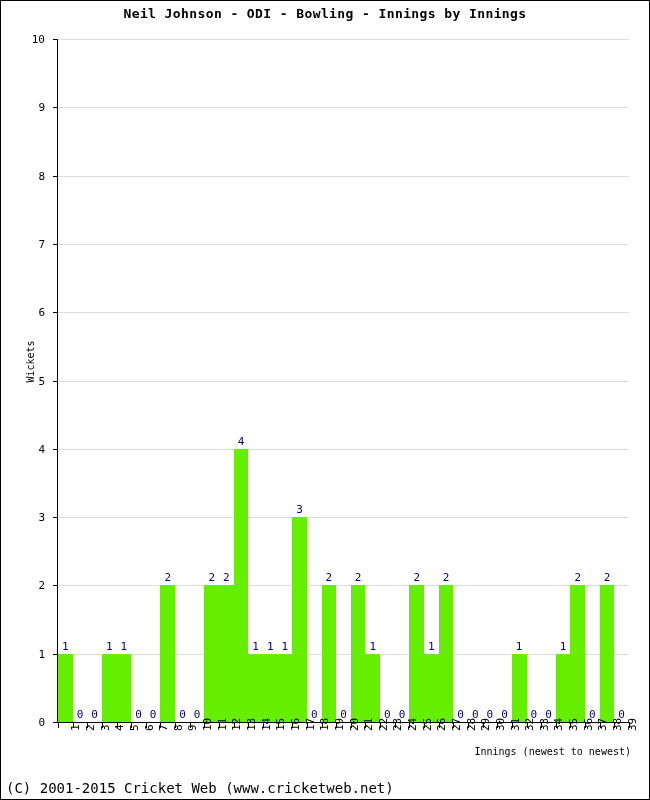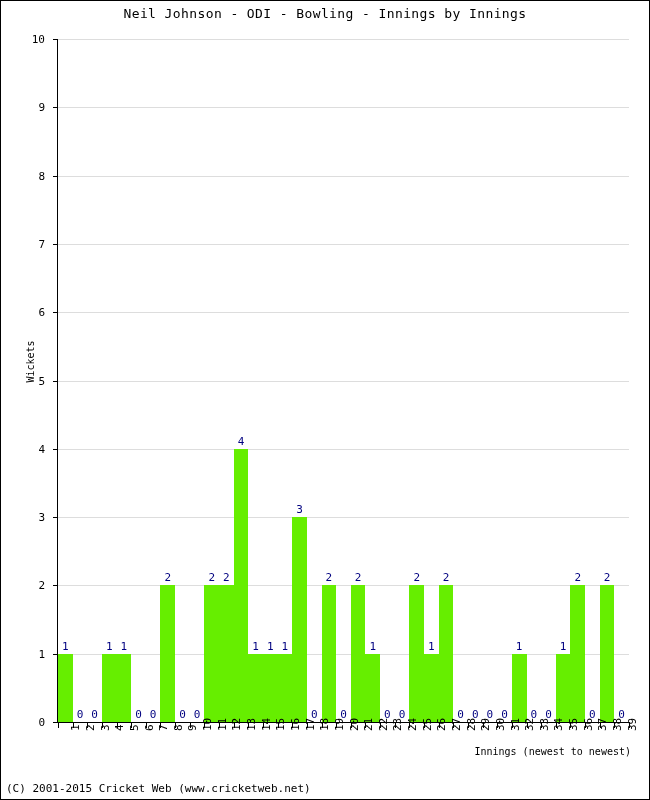--- a/index.html
+++ b/index.html
@@ -22,21 +22,21 @@
     border: 1px solid #000000;
     background: #ffffff;
   }
   #chart-title {
     position: absolute;
     top: 5px;
     left: 0;
     width: 648px;
     text-align: center;
     font-size: 13px;
-    font-weight: normal;
+    font-weight: bold;
     letter-spacing: 0.4px;
     white-space: nowrap;
   }
   
   #plot {
     position: absolute;
     left: 57px;
     top: 38px;
     width: 571px;
     height: 683px;
@@ -135,21 +135,21 @@
     top: 745px;
     width: 630px;
     text-align: right;
     font-size: 10px;
     white-space: nowrap;
   }
   #footer {
     position: absolute;
     left: 5px;
     top: 782px;
-    font-size: 11px;
+    font-size: 14px;
     line-height: 11px;
     white-space: nowrap;
   }
 </style>
 </head>
 <body>
 
 <div id="page">
 
   <div id="chart-title">Neil Johnson - ODI - Bowling - Innings by Innings</div>

